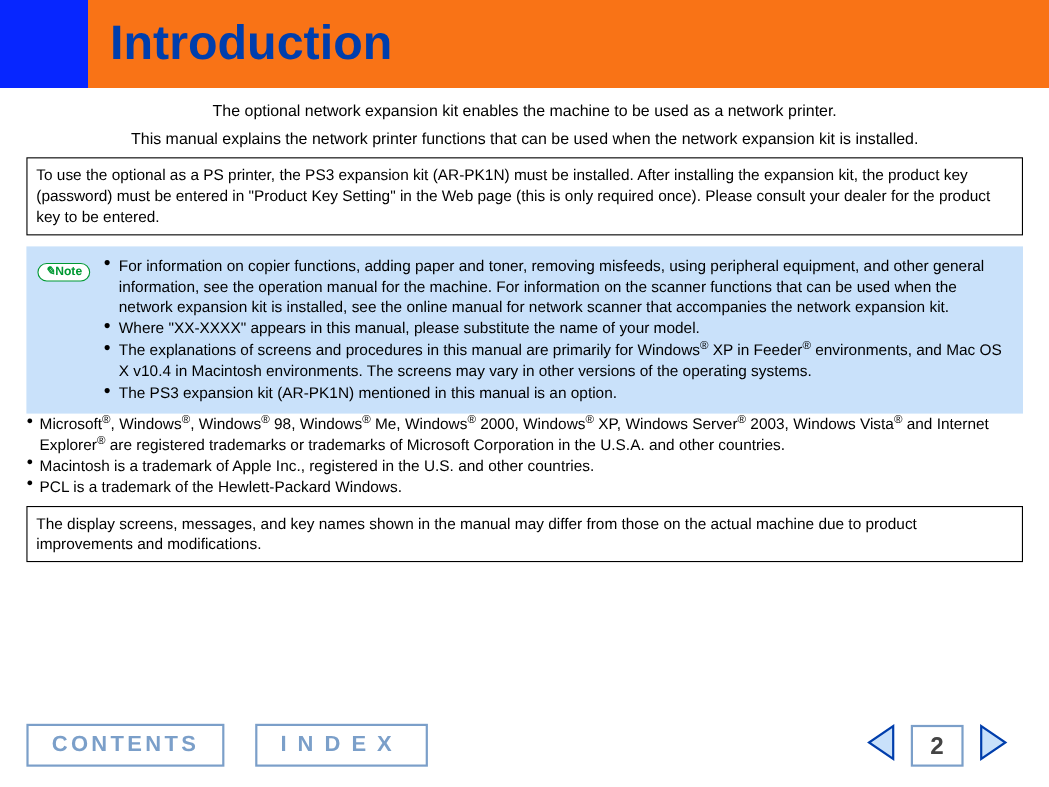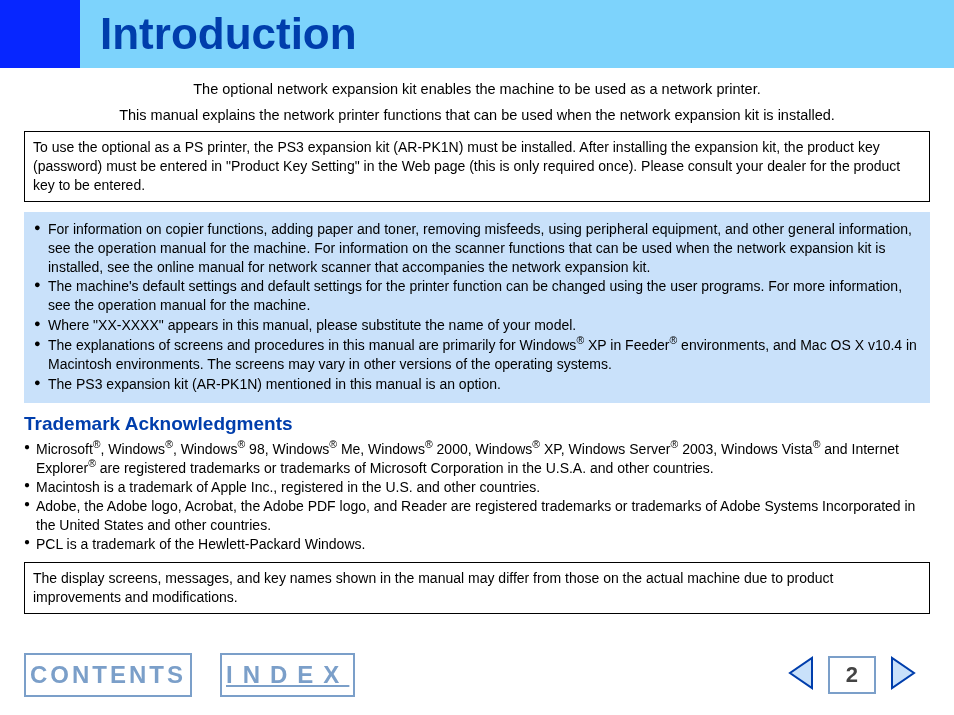--- a/index.html
+++ b/index.html
@@ -4,24 +4,24 @@
 <style>
   * { box-sizing: border-box; margin: 0; padding: 0; }
   body {
     width: 954px;
     height: 715px;
     font-family: Arial, Helvetica, sans-serif;
     background: #fff;
     overflow: hidden;
   }
   .header {
-    background: #7dd3fc;
+    background: #f97316;
     display: flex;
     align-items: stretch;
-    height: 68px;
+    height: 80px;
   }
   .header-blue {
     width: 80px;
     background: #0726ff;
   }
   .header-title {
     color: #003eac;
     font-size: 44px;
     font-weight: bold;
     padding-left: 20px;
@@ -103,28 +103,28 @@
     left: 0;
     width: 954px;
     padding: 0 24px;
     display: flex;
     align-items: center;
   }
   .nav-btn {
     border: 2px solid #7b9fc9;
     color: #7b9fc9;
     font-weight: bold;
-    font-size: 24px;
+    font-size: 20px;
     letter-spacing: 3px;
-    padding: 6px 4px;
+    padding: 6px 21px;
     margin-right: 28px;
     cursor: pointer;
     background: #fff;
   }
-  .nav-index { letter-spacing: 10px; text-decoration: underline; }
+  .nav-index { letter-spacing: 10px; }
   .spacer { flex: 1; }
   .arrow-btn {
     cursor: pointer;
     margin: 0 12px;
   }
   .page-num {
     border: 2px solid #7b9fc9;
     color: #444;
     font-weight: bold;
     font-size: 22px;
@@ -140,34 +140,34 @@
   <div class="header-title">Introduction</div>
 </div>
 
 <div class="content">
   <div class="intro-p">The optional network expansion kit enables the machine to be used as a network printer.</div>
   <div class="intro-p">This manual explains the network printer functions that can be used when the network expansion kit is installed.</div>
 
   <div class="box">To use the optional as a PS printer, the PS3 expansion kit (AR-PK1N) must be installed. After installing the expansion kit, the product key (password) must be entered in "Product Key Setting" in the Web page (this is only required once). Please consult your dealer for the product key to be entered.</div>
 
   <div class="note-block">
+    <div class="note-icon-wrap">
+      <span class="note-icon"><span class="pencil">✎</span><span>Note</span></span>
+    </div>
     <ul class="note-list">
       <li>For information on copier functions, adding paper and toner, removing misfeeds, using peripheral equipment, and other general information, see the operation manual for the machine. For information on the scanner functions that can be used when the network expansion kit is installed, see the online manual for network scanner that accompanies the network expansion kit.</li>
-      <li>The machine's default settings and default settings for the printer function can be changed using the user programs. For more information, see the operation manual for the machine.</li>
       <li>Where "XX-XXXX" appears in this manual, please substitute the name of your model.</li>
       <li><span>The explanations of screens and procedures in this manual are primarily for Windows</span><sup>®</sup><span> XP in Feeder</span><sup>®</sup><span> environments, and Mac OS X v10.4 in Macintosh environments. The screens may vary in other versions of the operating systems.</span></li>
       <li>The PS3 expansion kit (AR-PK1N) mentioned in this manual is an option.</li>
     </ul>
   </div>
 
-  <div class="section-title">Trademark Acknowledgments</div>
   <ul class="tm-list">
     <li><span>Microsoft</span><sup>®</sup><span>, Windows</span><sup>®</sup><span>, Windows</span><sup>®</sup><span> 98, Windows</span><sup>®</sup><span> Me, Windows</span><sup>®</sup><span> 2000, Windows</span><sup>®</sup><span> XP, Windows Server</span><sup>®</sup><span> 2003, Windows Vista</span><sup>®</sup><span> and Internet Explorer</span><sup>®</sup><span> are registered trademarks or trademarks of Microsoft Corporation in the U.S.A. and other countries.</span></li>
     <li>Macintosh is a trademark of Apple Inc., registered in the U.S. and other countries.</li>
-    <li>Adobe, the Adobe logo, Acrobat, the Adobe PDF logo, and Reader are registered trademarks or trademarks of Adobe Systems Incorporated in the United States and other countries.</li>
     <li>PCL is a trademark of the Hewlett-Packard Windows.</li>
   </ul>
 
   <div class="box" style="margin-top:8px;">The display screens, messages, and key names shown in the manual may differ from those on the actual machine due to product improvements and modifications.</div>
 </div>
 
 <div class="footer">
   <div class="nav-btn">CONTENTS</div>
   <div class="nav-btn nav-index">INDEX</div>
   <div class="spacer"></div>

